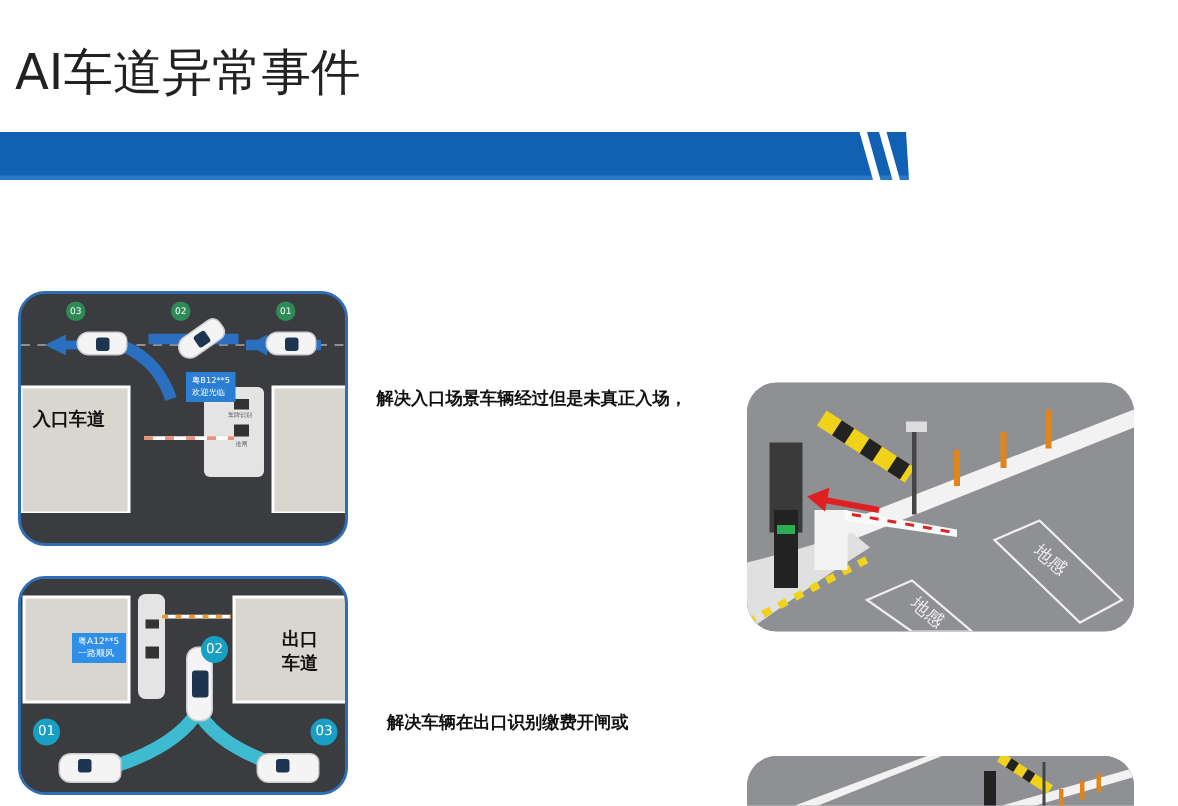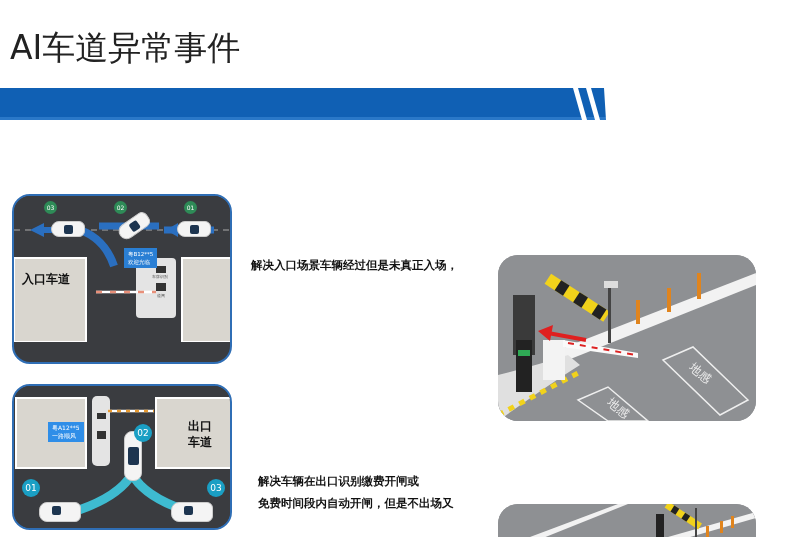--- a/index.html
+++ b/index.html
@@ -134,21 +134,20 @@
     <div>一路顺风</div>
   </div>
   <div class="lane-label" style="left:150px; top:32px; line-height:16px;margin-left:24px;">
     <div>出口</div>
     <div>车道</div>
   </div>
 </div>
 
 <div class="desc" style="left:258px; top:443px;margin-top:27px;">
   <div>解决车辆在出口识别缴费开闸或</div>
-  <div>免费时间段内自动开闸，但是不出场又</div>
 </div>
 
 <div class="photo" style="left:498px; top:504px; width:258px; height:60px;">
   <svg width="258" height="60">
     <rect width="258" height="60" fill="#8e9093"></rect>
     <polygon points="0,45 120,0 130,0 0,52" fill="#f2f2f2"></polygon>
     <polygon points="170,33 258,8 258,14 175,38" fill="#f2f2f2"></polygon>
     <g transform="rotate(33 185 12)">
       <rect x="165" y="8" width="40" height="7" fill="#f1d21b"></rect>
       <rect x="172" y="8" width="6" height="7" fill="#222"></rect>

